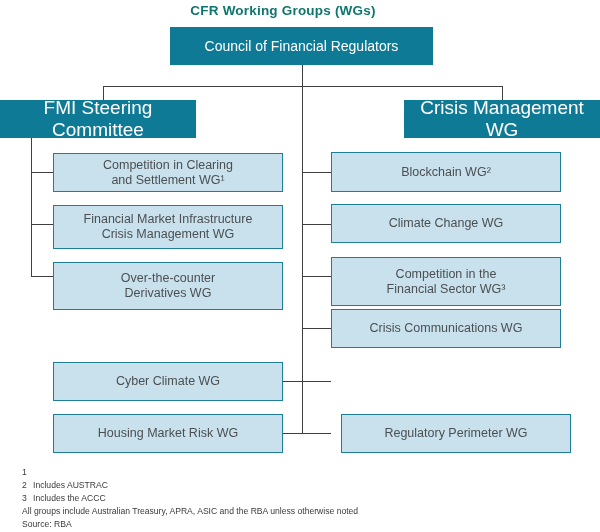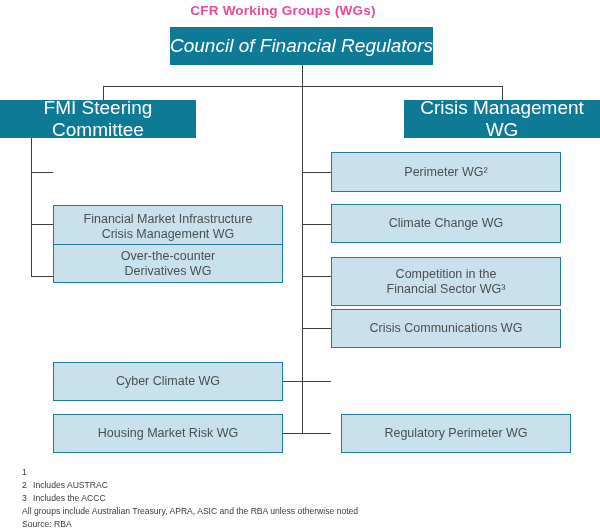--- a/index.html
+++ b/index.html
@@ -7,33 +7,33 @@
     --light-blue-fill:#C9E1ED;
     --light-blue-border:#1E7E9A;
     --connector:#3F3F41;
   }
   *{box-sizing:border-box;margin:0;padding:0;}
   html,body{width:600px;height:532px;background:#FFFFFF;}
   body{font-family:"Liberation Sans", sans-serif;position:relative;overflow:hidden;}
   .stage{position:absolute;left:0;top:0;width:600px;height:532px;}
   .title{
     position:absolute;left:0;top:3px;width:566px;text-align:center;
-    font-size:13.5px;font-weight:bold;color:#ec4899;letter-spacing:0.2px;
+    font-size:13.5px;font-weight:bold;color:#0f766e;letter-spacing:0.2px;
   }
   .line{position:absolute;background:var(--connector);}
   .line.h{height:1px;}
   .line.v{width:1px;}
   .node{
     position:absolute;display:flex;align-items:center;justify-content:center;
     text-align:center;white-space:pre-line;
   }
   .node.teal{
     background:var(--teal);color:#FFFFFF;font-size:19px;
   }
-  .node.council{font-size:19px;font-style:italic;}
+  .node.council{font-size:14px;}
   .node.wg{
     background:var(--light-blue-fill);
     border:1.5px solid var(--light-blue-border);
     color:#4B4F52;font-size:12.5px;line-height:15px;
   }
   .footnotes{
     position:absolute;left:22px;top:466px;font-size:8.6px;line-height:13px;color:#3A3A3A;
   }
   .fn-row{display:flex;}
   .fn-num{width:11px;flex:0 0 11px;}
@@ -57,29 +57,31 @@
   <div class="line h" style="left:302px;top:224px;width:29px"></div>
   <div class="line h" style="left:302px;top:276px;width:29px"></div>
   <div class="line h" style="left:302px;top:328px;width:29px"></div>
   <div class="line h" style="left:283px;top:381px;width:48px"></div>
   <div class="line h" style="left:283px;top:433px;width:48px"></div>
 
   <div class="node teal council" style="left:170px;top:27px;width:263px;height:38px">Council of Financial Regulators</div>
   <div class="node teal" style="left:0px;top:100px;width:196px;height:38px">FMI Steering Committee</div>
   <div class="node teal" style="left:404px;top:100px;width:196px;height:38px">Crisis Management WG</div>
 
+  <div class="node wg" style="left:53px;top:153px;width:230px;height:39px">Competition in Clearing
+and Settlement WG¹</div>
   <div class="node wg" style="left:53px;top:205px;width:230px;height:44px">Financial Market Infrastructure
 Crisis Management WG</div>
-  <div class="node wg" style="left:53px;top:244px;width:230px;height:39px">Over-the-counter
+  <div class="node wg" style="left:53px;top:262px;width:230px;height:48px">Over-the-counter
 Derivatives WG</div>
 
   <div class="node wg" style="left:53px;top:362px;width:230px;height:39px">Cyber Climate WG</div>
   <div class="node wg" style="left:53px;top:414px;width:230px;height:39px">Housing Market Risk WG</div>
 
-  <div class="node wg" style="left:331px;top:152px;width:230px;height:40px">Perimeter WG²</div>
+  <div class="node wg" style="left:331px;top:152px;width:230px;height:40px">Blockchain WG²</div>
   <div class="node wg" style="left:331px;top:204px;width:230px;height:39px">Climate Change WG</div>
   <div class="node wg" style="left:331px;top:257px;width:230px;height:49px">Competition in the
 Financial Sector WG³</div>
   <div class="node wg" style="left:331px;top:309px;width:230px;height:39px">Crisis Communications WG</div>
   <div class="node wg" style="left:341px;top:414px;width:230px;height:39px">Regulatory Perimeter WG</div>
 
   <div class="footnotes">
     <div class="fn-row">
       <span class="fn-num">1</span>
     </div>

